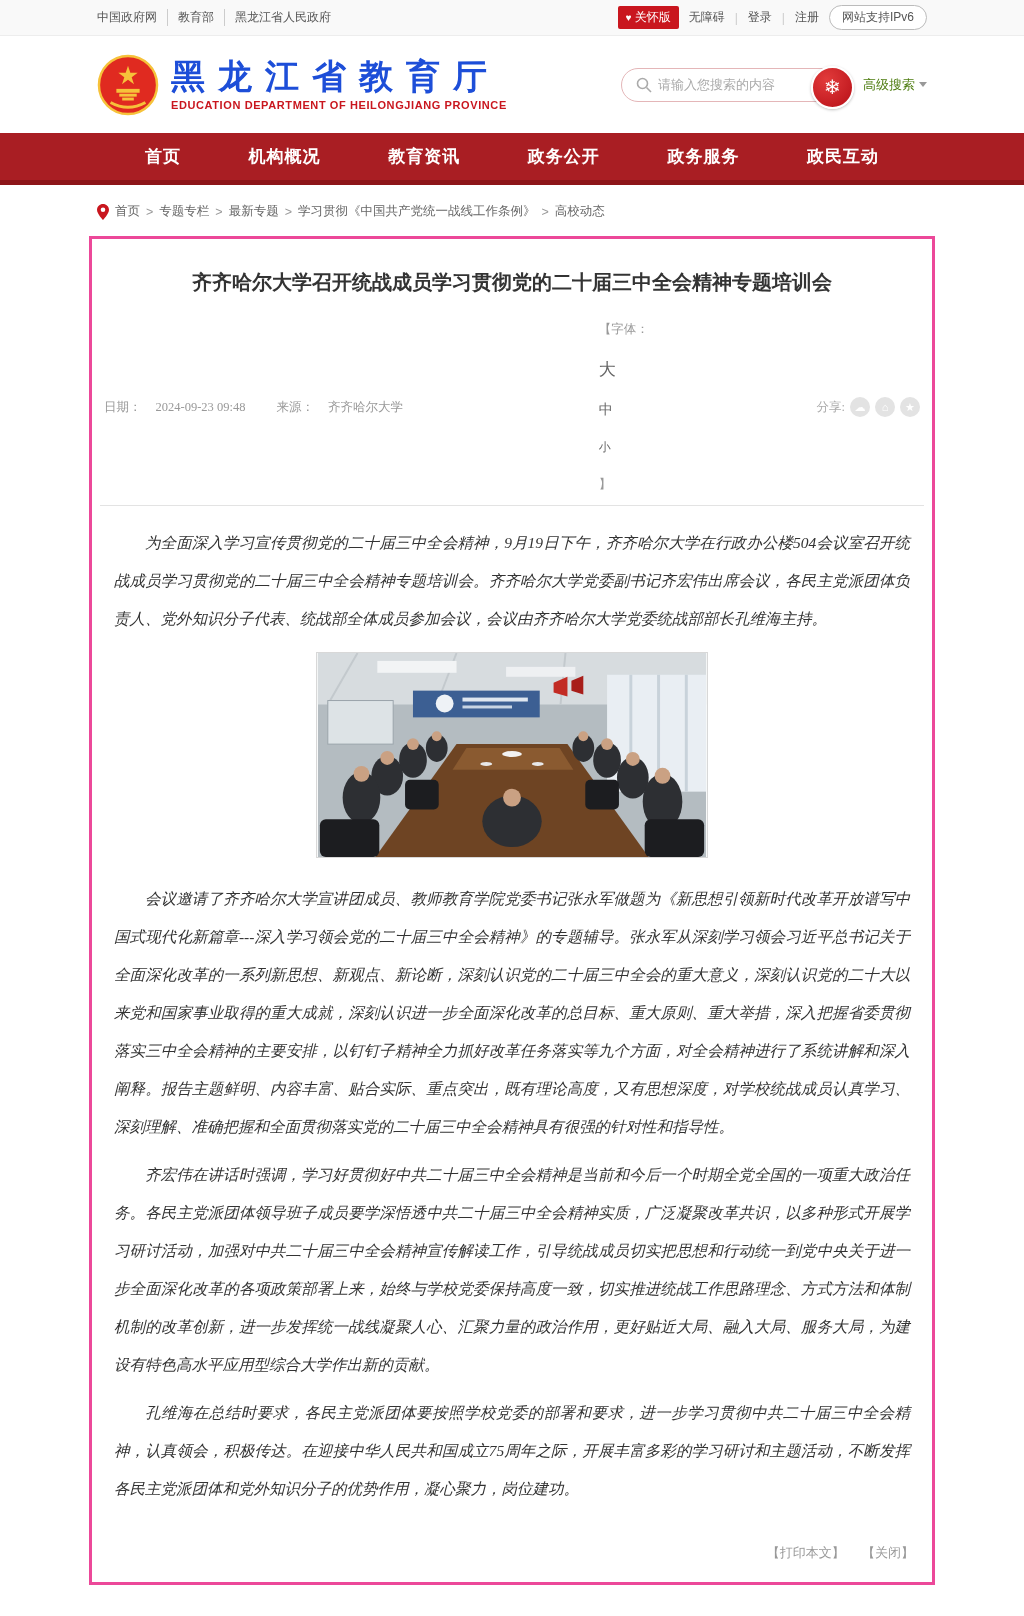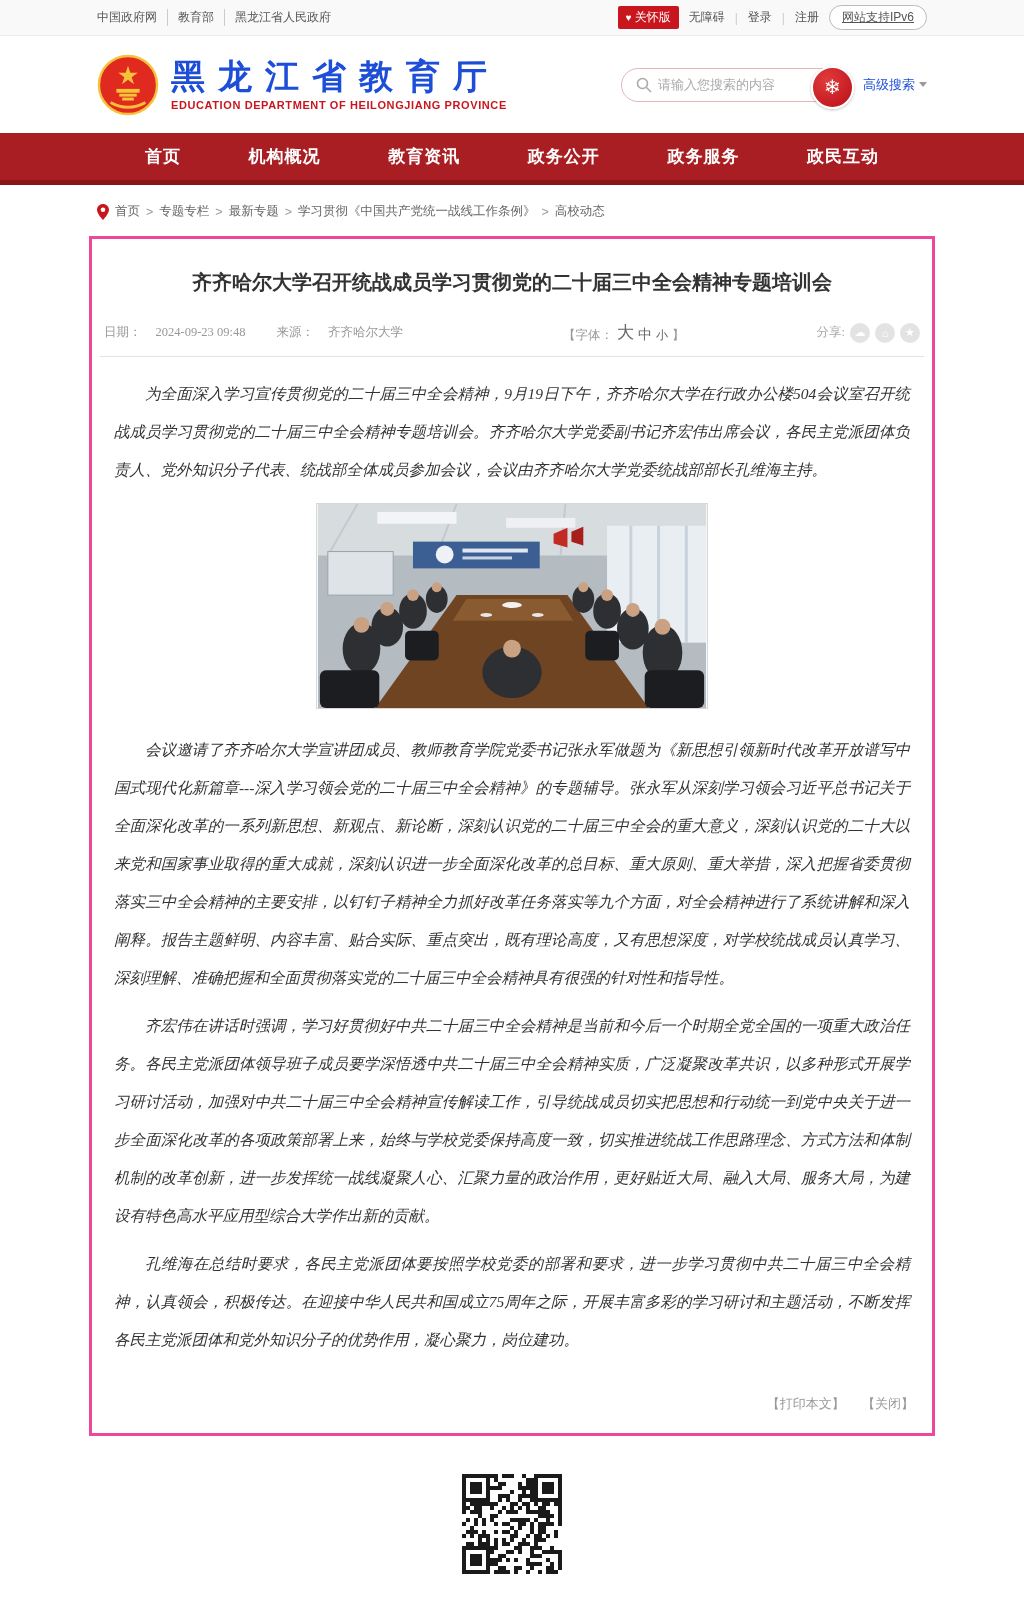--- a/index.html
+++ b/index.html
@@ -12,55 +12,55 @@
   .topbar .wrap { display:flex; align-items:center; justify-content:space-between; height:100%; }
   .toplinks { display:flex; align-items:flex-end; }
   .toplinks a { color:#555; text-decoration:none; padding:0 10px; border-right:1px solid #ccc; cursor:pointer; }
   .toplinks a:first-child { padding-left:0; }
   .toplinks a:last-child { border-right:none; }
   .topright { display:flex; align-items:center; gap:10px; }
   .care-badge { background:#c9161e; color:#fff; padding:3px 8px; border-radius:2px; display:flex; align-items:center; gap:3px; cursor:pointer; }
   .care-badge .heart { font-size:10px; }
   .topright .sep { color:#ccc; }
   .topright a { color:#555; text-decoration:none; cursor:pointer; }
-  .ipv6-pill { border:1px solid #bbb; border-radius:999px; padding:3px 12px; color:#555; cursor:pointer; background:#fff;text-decoration:underline; }
+  .ipv6-pill { border:1px solid #bbb; border-radius:999px; padding:3px 12px; color:#555; cursor:pointer; background:#fff; }
 
   
   .header { height:97px; background:#fff; }
   .header .wrap { display:flex; align-items:center; justify-content:space-between; height:100%; }
   .brand { display:flex; align-items:center; gap:12px; }
   .emblem { width:62px; height:62px; flex:0 0 auto; }
   .brand-text .cn { font-size:34px; font-weight:bold; color:#1d4ed8; letter-spacing:13px; line-height:1.1; white-space:nowrap; }
   .brand-text .en { font-size:11px; font-weight:bold; color:#c9161e; letter-spacing:0.6px; margin-top:4px; }
   .search-zone { display:flex; align-items:center; gap:10px; }
   .search-pill { position:relative; width:232px; height:34px; border:1px solid #e4b6b8; border-radius:999px; display:flex; align-items:center; padding-left:14px; background:#fff; }
   .search-pill input { border:none; outline:none; font-size:13px; color:#333; width:150px; background:transparent; }
   .search-pill input::placeholder { color:#aaa; }
   .search-btn { position:absolute; right:-2px; top:-3px; width:43px; height:43px; border-radius:50%; background:radial-gradient(circle at 35% 30%, #e23b3b, #b70f17); border:2px solid #fff; box-shadow:0 1px 3px rgba(0,0,0,.25); color:#fff; font-size:20px; display:flex; align-items:center; justify-content:center; cursor:pointer; }
-  .adv-search { color:#1d4ed8; font-size:13px; display:flex; align-items:center; gap:4px; cursor:pointer; }
+  .adv-search { color:#4d7c0f; font-size:13px; display:flex; align-items:center; gap:4px; cursor:pointer; }
   .caret-down { width:0; height:0; border-left:4px solid transparent; border-right:4px solid transparent; border-top:5px solid #999; display:inline-block; }
 
   
   .nav { background:#a91e23; border-bottom:5px solid #8d1519; }
   .nav-inner { width:770px; margin:0 auto; display:flex; justify-content:space-between; }
   .nav-item { color:#fff; font-size:17px; font-weight:bold; padding:12px 18px; cursor:pointer; letter-spacing:1px; }
 
   
   .breadcrumb { padding:18px 0 10px; font-size:12.5px; color:#666; }
   .breadcrumb .wrap { display:flex; align-items:center; gap:6px; flex-wrap:wrap; }
   .breadcrumb a { color:#666; text-decoration:none; cursor:pointer; }
   .crumb-sep { color:#999; }
   .pin { width:12px; height:16px; }
 
   
   .article-box { width:846px; margin:6px auto 0; border:3px solid #ec4899; padding:20px 8px 14px; }
   .article-title { text-align:center; font-size:20px; font-weight:bold; color:#333; line-height:1.5; padding:8px 30px 18px; }
   .meta-row { display:flex; align-items:center; justify-content:space-between; border-bottom:1px solid #e3e3e3; padding:6px 4px 12px; font-size:12.5px; color:#999; font-family:"Liberation Serif","DejaVu Serif",serif; }
   .meta-left span { margin-right:14px; }
-  .meta-font { color:#999; display:flex; align-items:flex-end; gap:4px; }
+  .meta-font { color:#999; display:flex; align-items:flex-start; gap:20px;flex-direction:column; }
   .meta-font .fs { cursor:pointer; }
   .meta-font .fs-l { font-size:17px; color:#666; }
   .meta-font .fs-m { font-size:14px; color:#666; }
   .meta-font .fs-s { font-size:12px; color:#666; }
   .meta-share { display:flex; align-items:center; gap:5px; color:#aaa; }
   .share-ico { width:20px; height:20px; border-radius:50%; background:#e3e3e3; color:#fff; font-size:11px; display:flex; align-items:center; justify-content:center; cursor:pointer; }
   .article-body { padding:18px 14px 0; font-family:"Liberation Serif","DejaVu Serif",serif; }
   .article-body p { font-size:15.5px; color:#333; line-height:38px; text-align:justify; text-indent:2em; margin-bottom:10px;font-style:italic; }
   .photo-wrap { text-align:center; margin:14px 0 18px; }
   .photo-wrap svg { display:inline-block; border:1px solid #d8d8d8; }

